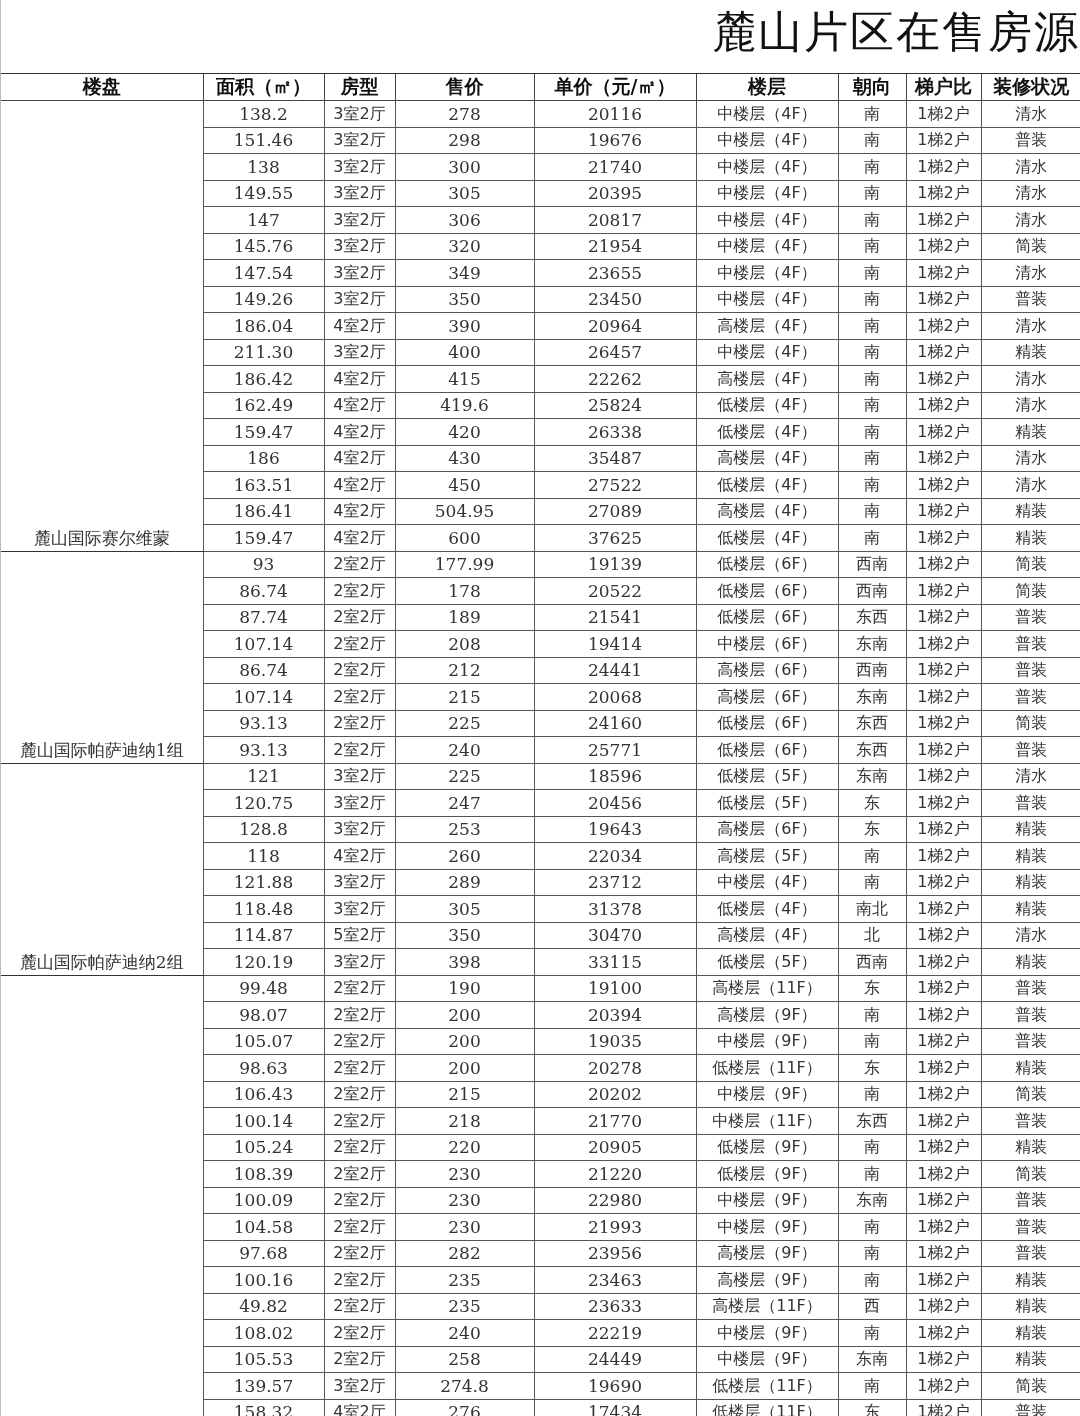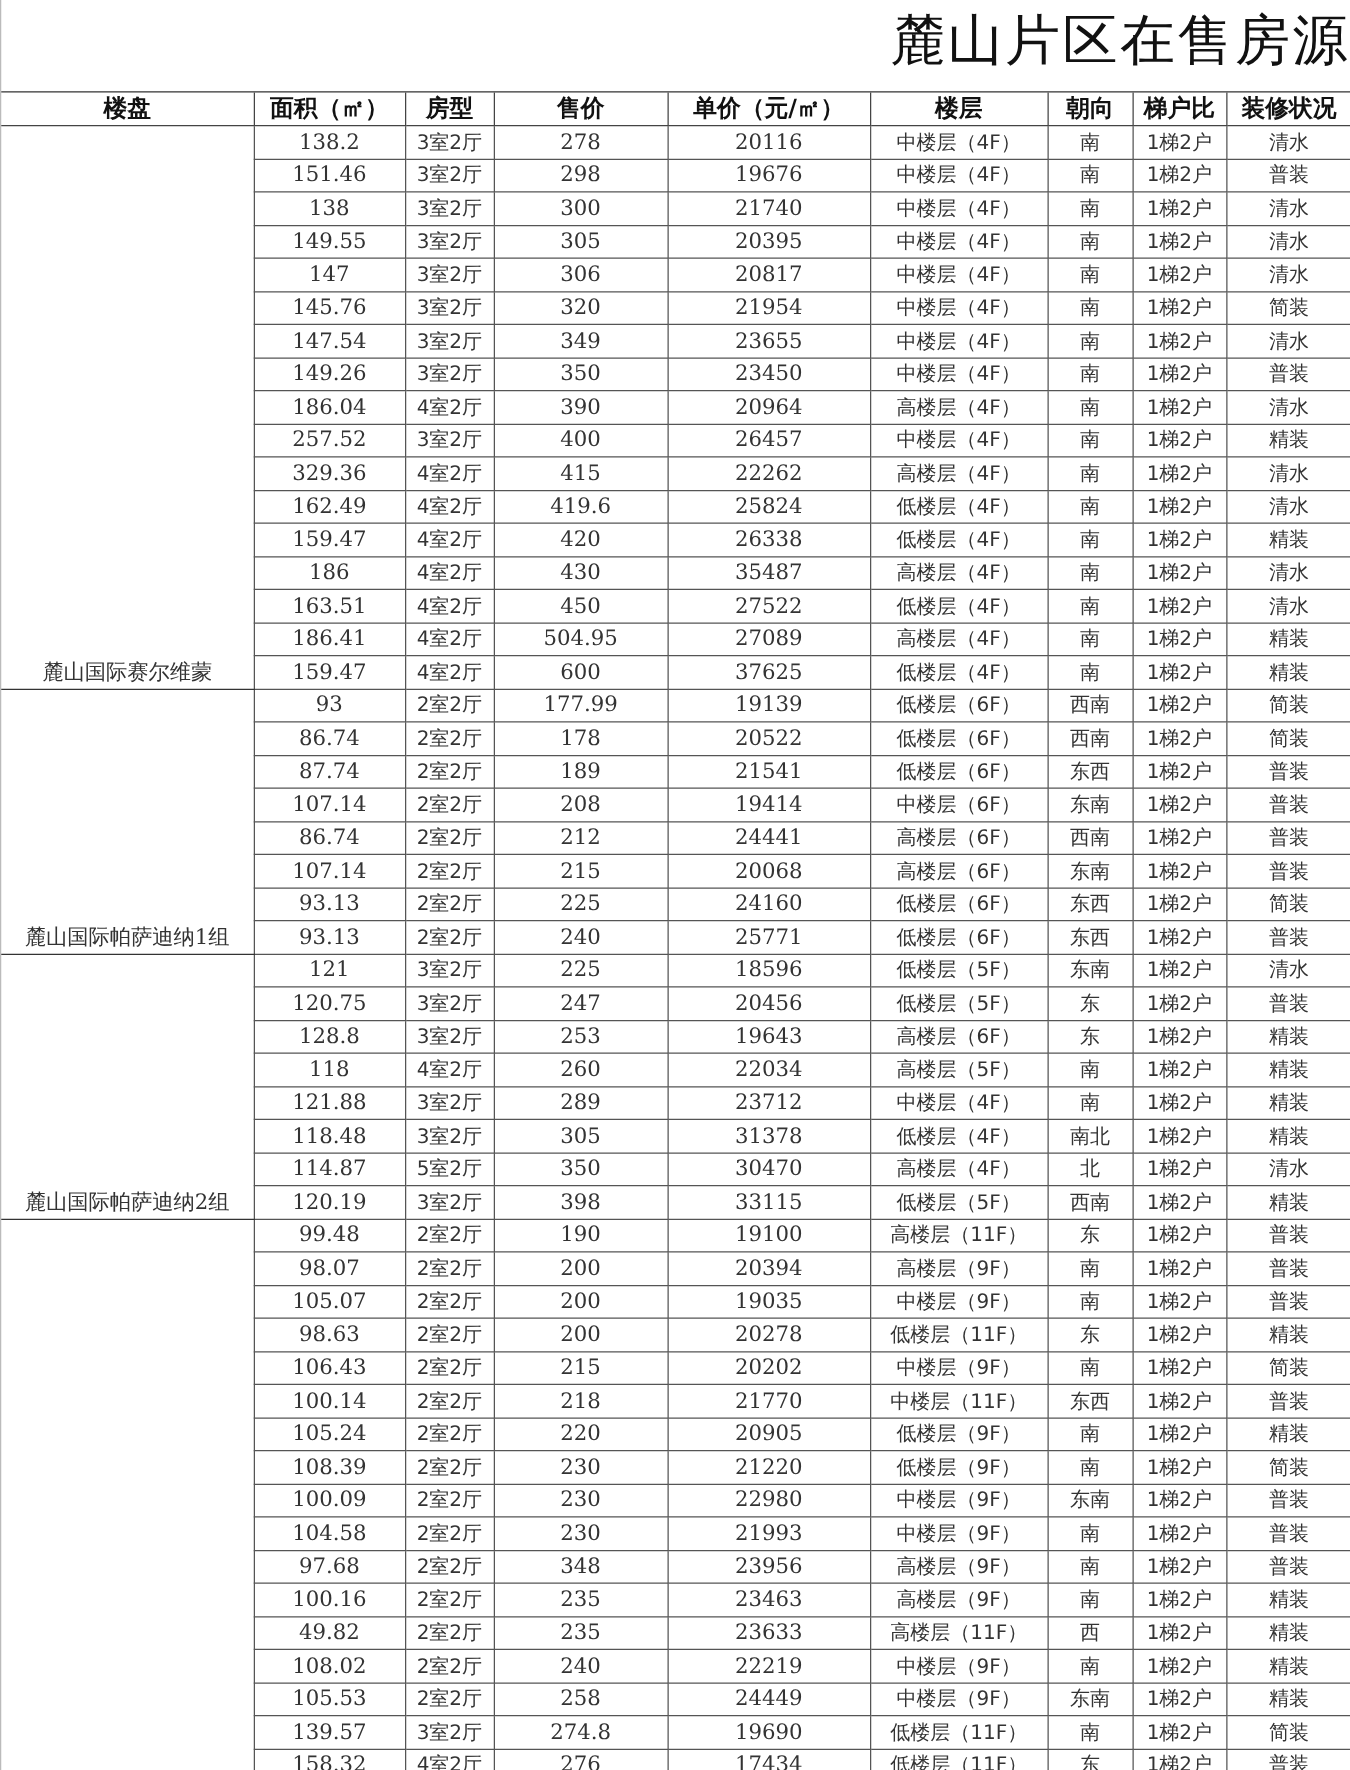--- a/index.html
+++ b/index.html
@@ -133,31 +133,31 @@
           <td class="area">186.04</td>
           <td class="typ">4室2厅</td>
           <td class="price">390</td>
           <td class="unit">20964</td>
           <td class="floor">高楼层（4F）</td>
           <td class="dir">南</td>
           <td class="lift">1梯2户</td>
           <td class="deco">清水</td>
         </tr>
         <tr>
-          <td class="area">257.52</td>
+          <td class="area">211.30</td>
           <td class="typ">3室2厅</td>
           <td class="price">400</td>
           <td class="unit">26457</td>
           <td class="floor">中楼层（4F）</td>
           <td class="dir">南</td>
           <td class="lift">1梯2户</td>
           <td class="deco">精装</td>
         </tr>
         <tr>
-          <td class="area">329.36</td>
+          <td class="area">186.42</td>
           <td class="typ">4室2厅</td>
           <td class="price">415</td>
           <td class="unit">22262</td>
           <td class="floor">高楼层（4F）</td>
           <td class="dir">南</td>
           <td class="lift">1梯2户</td>
           <td class="deco">清水</td>
         </tr>
         <tr>
           <td class="area">162.49</td>
@@ -478,21 +478,21 @@
           <td class="price">230</td>
           <td class="unit">21993</td>
           <td class="floor">中楼层（9F）</td>
           <td class="dir">南</td>
           <td class="lift">1梯2户</td>
           <td class="deco">普装</td>
         </tr>
         <tr>
           <td class="area">97.68</td>
           <td class="typ">2室2厅</td>
-          <td class="price">348</td>
+          <td class="price">282</td>
           <td class="unit">23956</td>
           <td class="floor">高楼层（9F）</td>
           <td class="dir">南</td>
           <td class="lift">1梯2户</td>
           <td class="deco">普装</td>
         </tr>
         <tr>
           <td class="area">100.16</td>
           <td class="typ">2室2厅</td>
           <td class="price">235</td>

